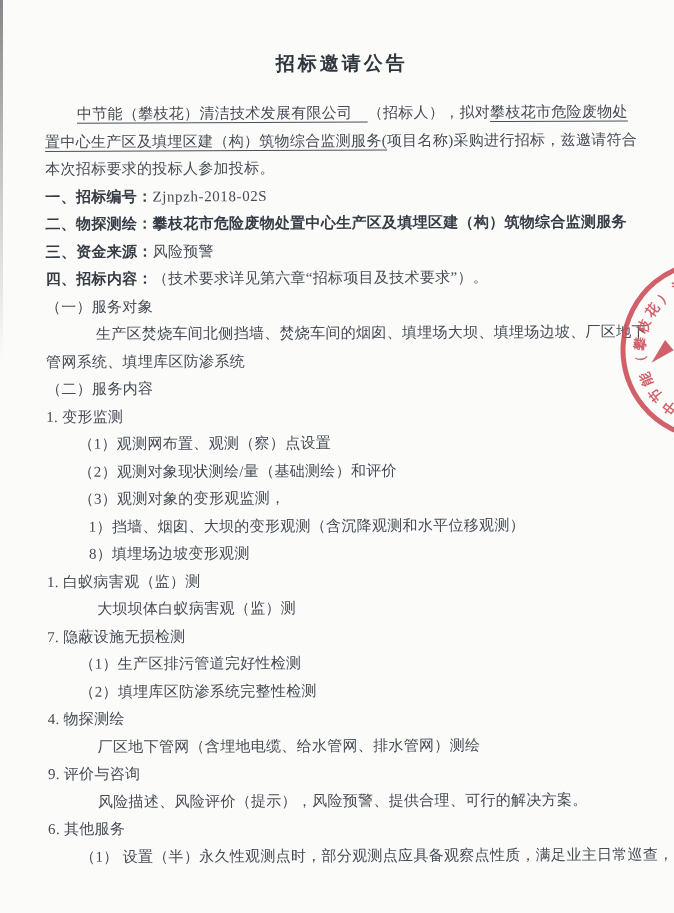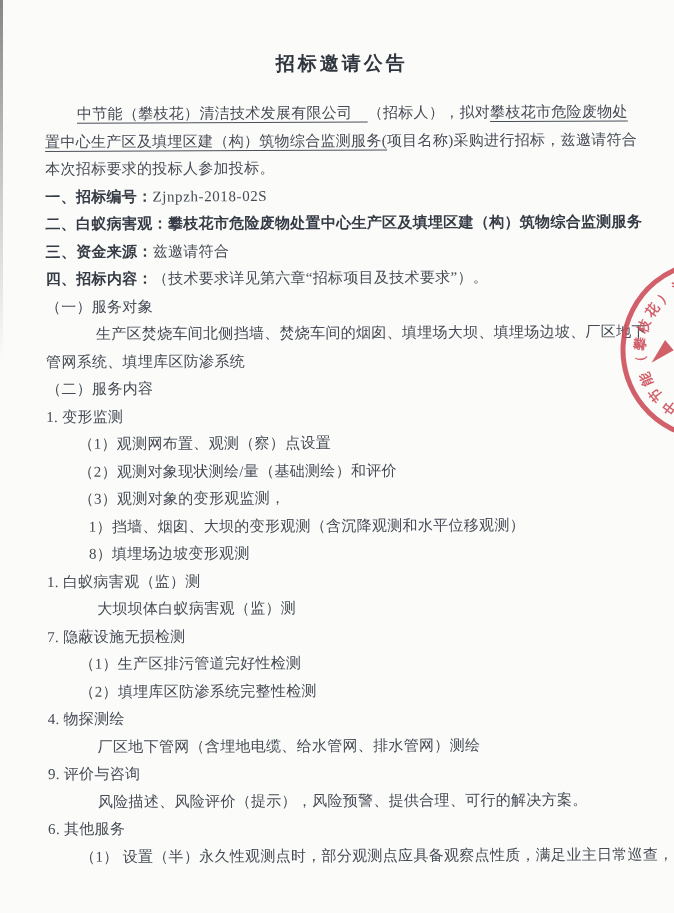--- a/index.html
+++ b/index.html
@@ -76,22 +76,22 @@
 <div class="page">
   <div class="scan-edge-left"></div>
 
   <div class="content">
     <h1 class="doc-title">招标邀请公告</h1>
     <div id="doc-lines">
         <div class="line ind-first"><span class="u ">中节能（攀枝花）清洁技术发展有限公司　</span><span class="">（招标人），拟对</span><span class="u ">攀枝花市危险废物处</span></div>
         <div class="line"><span class="u ">置中心生产区及填埋区建（构）筑物综合监测服务(</span><span class="">项目名称)采购进行招标，兹邀请符合</span></div>
         <div class="line"><span class="">本次招标要求的投标人参加投标。</span></div>
         <div class="line"><span class="b ">一、招标编号：</span><span class="latin">Zjnpzh-2018-02S</span></div>
-        <div class="line"><span class="b ">二、白蚁病害观：</span><span class="b ">攀枝花市危险废物处置中心生产区及填埋区建（构）筑物综合监测服务</span></div>
-        <div class="line"><span class="b ">三、资金来源：</span><span class="">兹邀请符合</span></div>
+        <div class="line"><span class="b ">二、物探测绘：</span><span class="b ">攀枝花市危险废物处置中心生产区及填埋区建（构）筑物综合监测服务</span></div>
+        <div class="line"><span class="b ">三、资金来源：</span><span class="">风险预警</span></div>
         <div class="line"><span class="b ">四、招标内容：</span><span class="">（技术要求详见第六章“招标项目及技术要求”）。</span></div>
         <div class="line"><span class="">（一）服务对象</span></div>
         <div class="line ind-p"><span class="">生产区焚烧车间北侧挡墙、焚烧车间的烟囱、填埋场大坝、填埋场边坡、厂区地下</span></div>
         <div class="line"><span class="">管网系统、填埋库区防渗系统</span></div>
         <div class="line"><span class="">（二）服务内容</span></div>
         <div class="line"><span class="">1. 变形监测</span></div>
         <div class="line ind-1"><span class="">（1）观测网布置、观测（察）点设置</span></div>
         <div class="line ind-1"><span class="">（2）观测对象现状测绘/量（基础测绘）和评价</span></div>
         <div class="line ind-1"><span class="">（3）观测对象的变形观监测，</span></div>
         <div class="line ind-2"><span class="">1）挡墙、烟囱、大坝的变形观测（含沉降观测和水平位移观测）</span></div>

